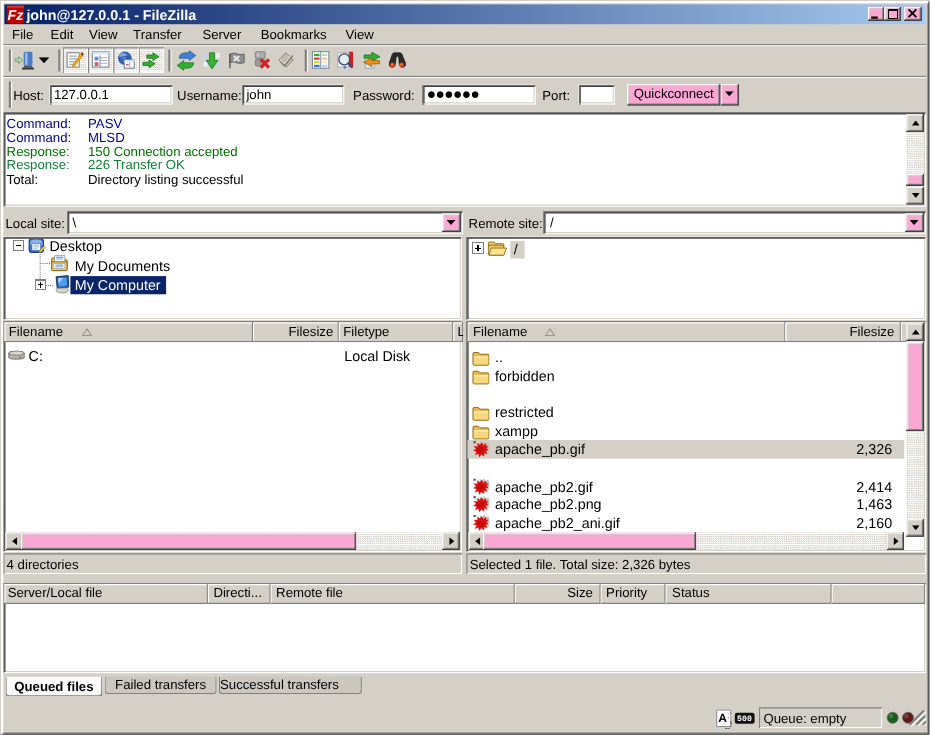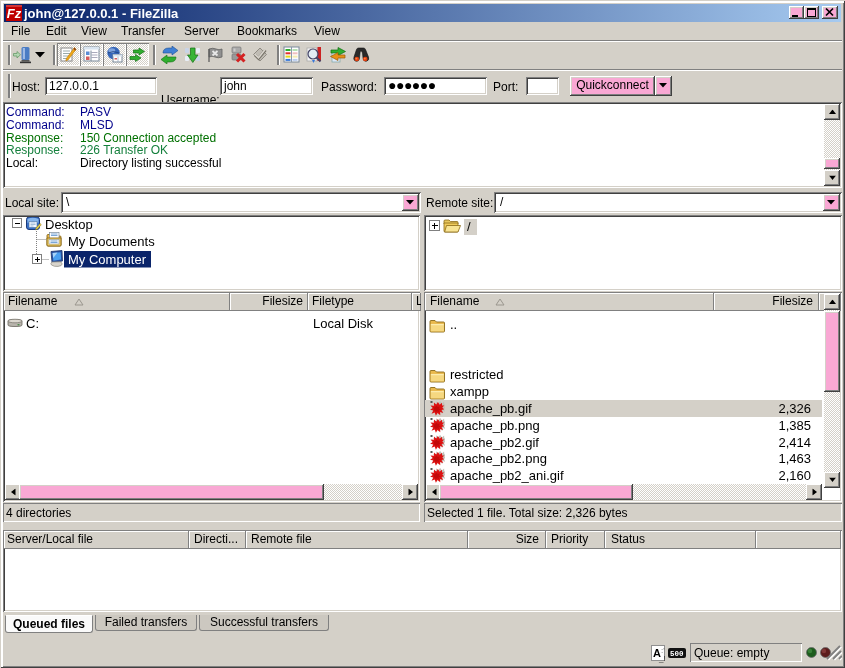--- a/index.html
+++ b/index.html
@@ -166,40 +166,40 @@
     <ellipse cx="13.2" cy="12" rx="2.3" ry="2.2" fill="#e04010"></ellipse>
     <ellipse cx="4.4" cy="11.6" rx="1" ry=".9" fill="#ff8040"></ellipse>
     <ellipse cx="12.8" cy="11.6" rx="1" ry=".9" fill="#ff8040"></ellipse>
   </svg>
 </div>
 <div class="grv" style="top:69px;left:2px;width:841px"></div>
 <div class="a" style="left:0;top:71px;width:845px;height:30px">
   <div class="sep" style="left:8px;top:3px;height:24px"></div>
   <span class="txt" style="left:12px;top:9px">Host:</span>
   <div class="a field" style="left:45px;top:6px;width:112px;height:18px;line-height:14px;padding:2px 0 0 4px">127.0.0.1</div>
-  <span class="txt" style="left:161px;top:22px">Username:</span>
+  <span class="txt" style="left:161px;top:9px">Username:</span>
   <div class="a field" style="left:220px;top:6px;width:93px;height:18px;line-height:14px;padding:2px 0 0 4px">john</div>
   <span class="txt" style="left:321px;top:9px">Password:</span>
   <div class="a field" style="left:384px;top:6px;width:103px;height:18px;line-height:11px;padding:3px 0 0 4px;font-size:14px;letter-spacing:-.5px">●●●●●●</div>
   <span class="txt" style="left:493px;top:9px">Port:</span>
   <div class="a field" style="left:526px;top:6px;width:33px;height:18px"></div>
   <div class="a raised" style="left:570px;top:5px;width:85px;height:20px;text-align:center;line-height:19px">Quickconnect</div>
   <div class="a raised" style="left:655px;top:5px;width:17px;height:20px">
       <svg style="display:block;margin:7px auto 0" width="9" height="6">
         <path d="M0 0 H8 L4 4.5 Z" fill="#000"></path>
       </svg>
     </div>
 </div>
 <div class="a sunken" style="left:3px;top:102px;width:839px;height:86px">
   <div class="a" style="left:3px;top:4px;line-height:12.8px">
     <div class="logline" style="color:#00008b"><b>Command:</b>PASV</div>
     <div class="logline" style="color:#00008b"><b>Command:</b>MLSD</div>
     <div class="logline" style="color:#007000"><b>Response:</b>150 Connection accepted</div>
     <div class="logline" style="color:#15803d"><b>Response:</b>226 Transfer OK</div>
-    <div class="logline" style="color:#000"><b>Local:</b>Directory listing successful</div>
+    <div class="logline" style="color:#000"><b>Total:</b>Directory listing successful</div>
   </div>
   <div class="a check" style="right:2px;top:2px;width:16px;height:82px"></div>
   <div class="sbbtn" style="right:2px;top:2px;width:16px;height:16px">
       <svg width="7" height="5">
         <path d="M0 4.5 H7 L3.5 0 Z" fill="#000"></path>
       </svg>
     </div>
   <div class="a raised" style="right:2px;top:56px;width:16px;height:11px"></div>
   <div class="sbbtn" style="right:2px;bottom:2px;width:16px;height:16px">
       <svg width="7" height="5">
@@ -352,45 +352,44 @@
     <div class="hdrcell" style="left:289px;width:105px;text-align:right;padding-right:6px">Filesize</div>
     <div class="hdrcell" style="left:394px;width:22px"></div>
   </div>
   <div class="a" style="left:1px;top:23.5px;width:397px;height:170px;font-size:13px">
       <div class="a" style="left:0;top:0px;width:397px;height:17px;">
         <svg class="a" style="left:4px;top:2px" width="16" height="15" viewBox="0 0 16 14">
           <use href="#folder"></use>
         </svg>
         <span class="txt" style="left:25px;top:1px">..</span>
       </div>
+      <div class="a" style="left:0;top:17px;width:397px;height:17px;">
+        <svg class="a" style="left:4px;top:2px" width="16" height="15" viewBox="0 0 16 14">
+          <use href="#folder"></use>
+        </svg>
+        <span class="txt" style="left:25px;top:1px">forbidden</span>
+      </div>
       <div class="a" style="left:0;top:50px;width:397px;height:17px;">
         <svg class="a" style="left:4px;top:2px" width="16" height="15" viewBox="0 0 16 14">
           <use href="#folder"></use>
         </svg>
         <span class="txt" style="left:25px;top:1px">restricted</span>
       </div>
       <div class="a" style="left:0;top:67px;width:397px;height:17px;">
         <svg class="a" style="left:4px;top:2px" width="16" height="15" viewBox="0 0 16 14">
           <use href="#folder"></use>
         </svg>
         <span class="txt" style="left:25px;top:1px">xampp</span>
       </div>
       <div class="a" style="left:0;top:84px;width:397px;height:17px;background:#d4d0c8;">
         <svg class="a" style="left:4px;top:1px" width="16" height="15" viewBox="0 0 15 15">
           <use href="#splat"></use>
         </svg>
         <span class="txt" style="left:25px;top:1px">apache_pb.gif</span>
         <span class="txt" style="right:11px;top:1px">2,326</span>
-      </div>
-      <div class="a" style="left:0;top:101px;width:397px;height:17px;">
-        <svg class="a" style="left:4px;top:1px" width="16" height="15" viewBox="0 0 15 15">
-          <use href="#splat"></use>
-        </svg>
-        <span class="txt" style="left:25px;top:1px">apache_pb.png</span>
-        <span class="txt" style="right:11px;top:1px">1,385</span>
       </div>
       <div class="a" style="left:0;top:118px;width:397px;height:17px;">
         <svg class="a" style="left:4px;top:1px" width="16" height="15" viewBox="0 0 15 15">
           <use href="#splat"></use>
         </svg>
         <span class="txt" style="left:25px;top:1px">apache_pb2.gif</span>
         <span class="txt" style="right:11px;top:1px">2,414</span>
       </div>
       <div class="a" style="left:0;top:134px;width:397px;height:17px;">
         <svg class="a" style="left:4px;top:1px" width="16" height="15" viewBox="0 0 15 15">
@@ -444,21 +443,21 @@
     <div class="hdrcell" style="left:242px;width:222px;padding-left:5px">Remote file</div>
     <div class="hdrcell" style="left:464px;width:78px;text-align:right;padding-right:7px">Size</div>
     <div class="hdrcell" style="left:542px;width:59px;padding-left:5px">Priority</div>
     <div class="hdrcell" style="left:601px;width:151px;padding-left:6px">Status</div>
     <div class="hdrcell" style="left:752px;width:85px"></div>
   </div>
 </div>
 <div class="a" style="left:5px;top:615px;width:400px;height:18px">
   <div class="a" style="left:0;top:0;width:88px;height:18px;background:#fafafa;border:1px solid #808080;border-top:1px solid #fff;border-radius:0 0 3px 3px;font-weight:bold;text-align:center;line-height:16px;z-index:2">Queued files</div>
   <div class="a" style="left:90px;top:0;width:102px;height:16px;background:#ccc8c0;border:1px solid #808080;border-top:0;border-radius:0 0 3px 3px;text-align:center;line-height:14px">Failed transfers</div>
-  <div class="a" style="left:194px;top:0;width:130px;height:16px;background:#ccc8c0;border:1px solid #808080;border-top:0;border-radius:0 0 3px 3px;text-align:center;line-height:14px">Successful transfers</div>
+  <div class="a" style="left:194px;top:0;width:130px;height:16px;background:#ccc8c0;border:1px solid #808080;border-top:0;border-radius:0 0 3px 3px;line-height:14px">Successful transfers</div>
 </div>
 <div class="a" style="left:3px;top:640px;width:839px;height:25px">
   <div class="a" style="left:648px;top:5px;width:14px;height:16px;background:#fff;border:1px solid #909090">
     <span class="txt" style="left:1px;top:1px;font-weight:bold;font-size:11px">A</span>
     <span class="txt" style="left:9px;top:0;font-size:8px;color:#666">:'</span>
     <span class="txt" style="left:7px;top:8px;font-size:8px;color:#333">_!</span>
   </div>
   <div class="a" style="left:665px;top:8px;width:18px;height:10px;background:#111;border-radius:2px">
     <span class="txt" style="left:2px;top:1.5px;font-size:7.5px;font-weight:bold;color:#fff;font-family:'Liberation Mono',monospace;letter-spacing:0">500</span>
   </div>

